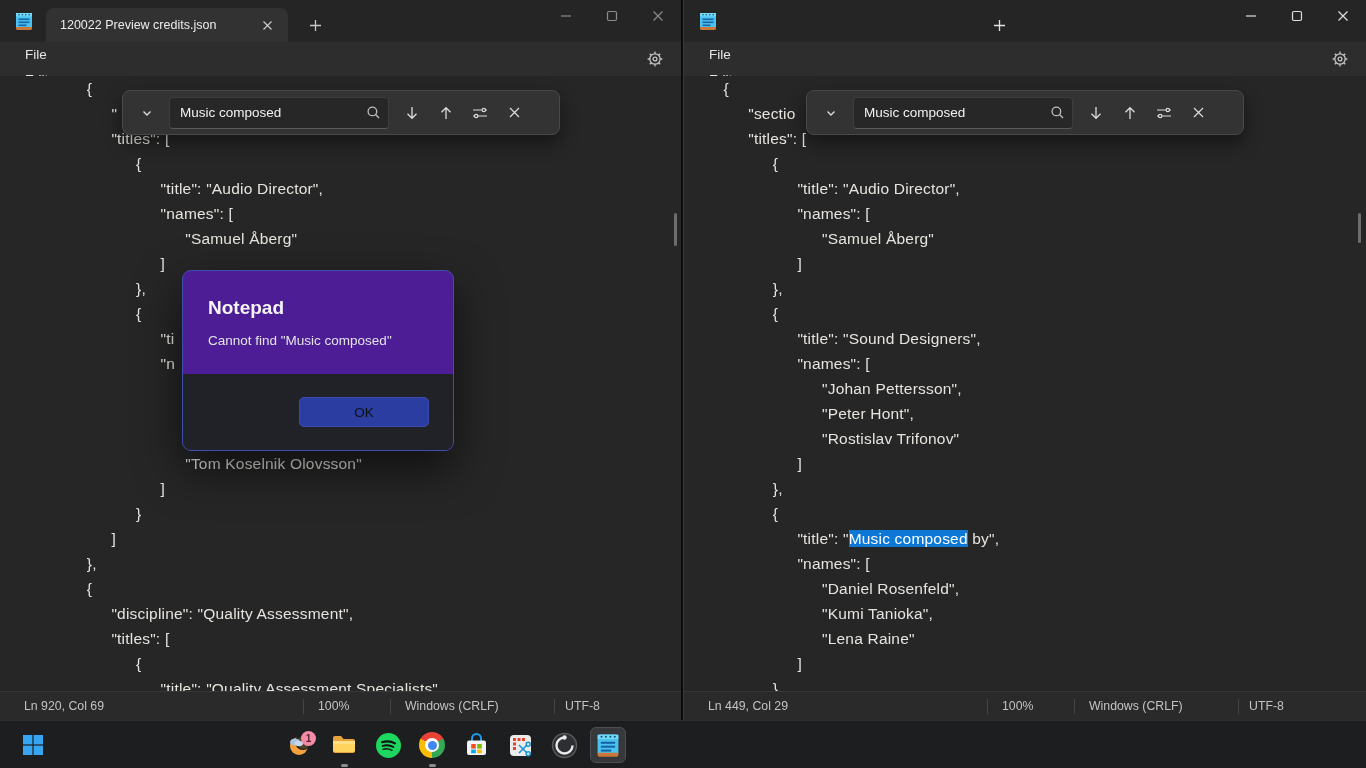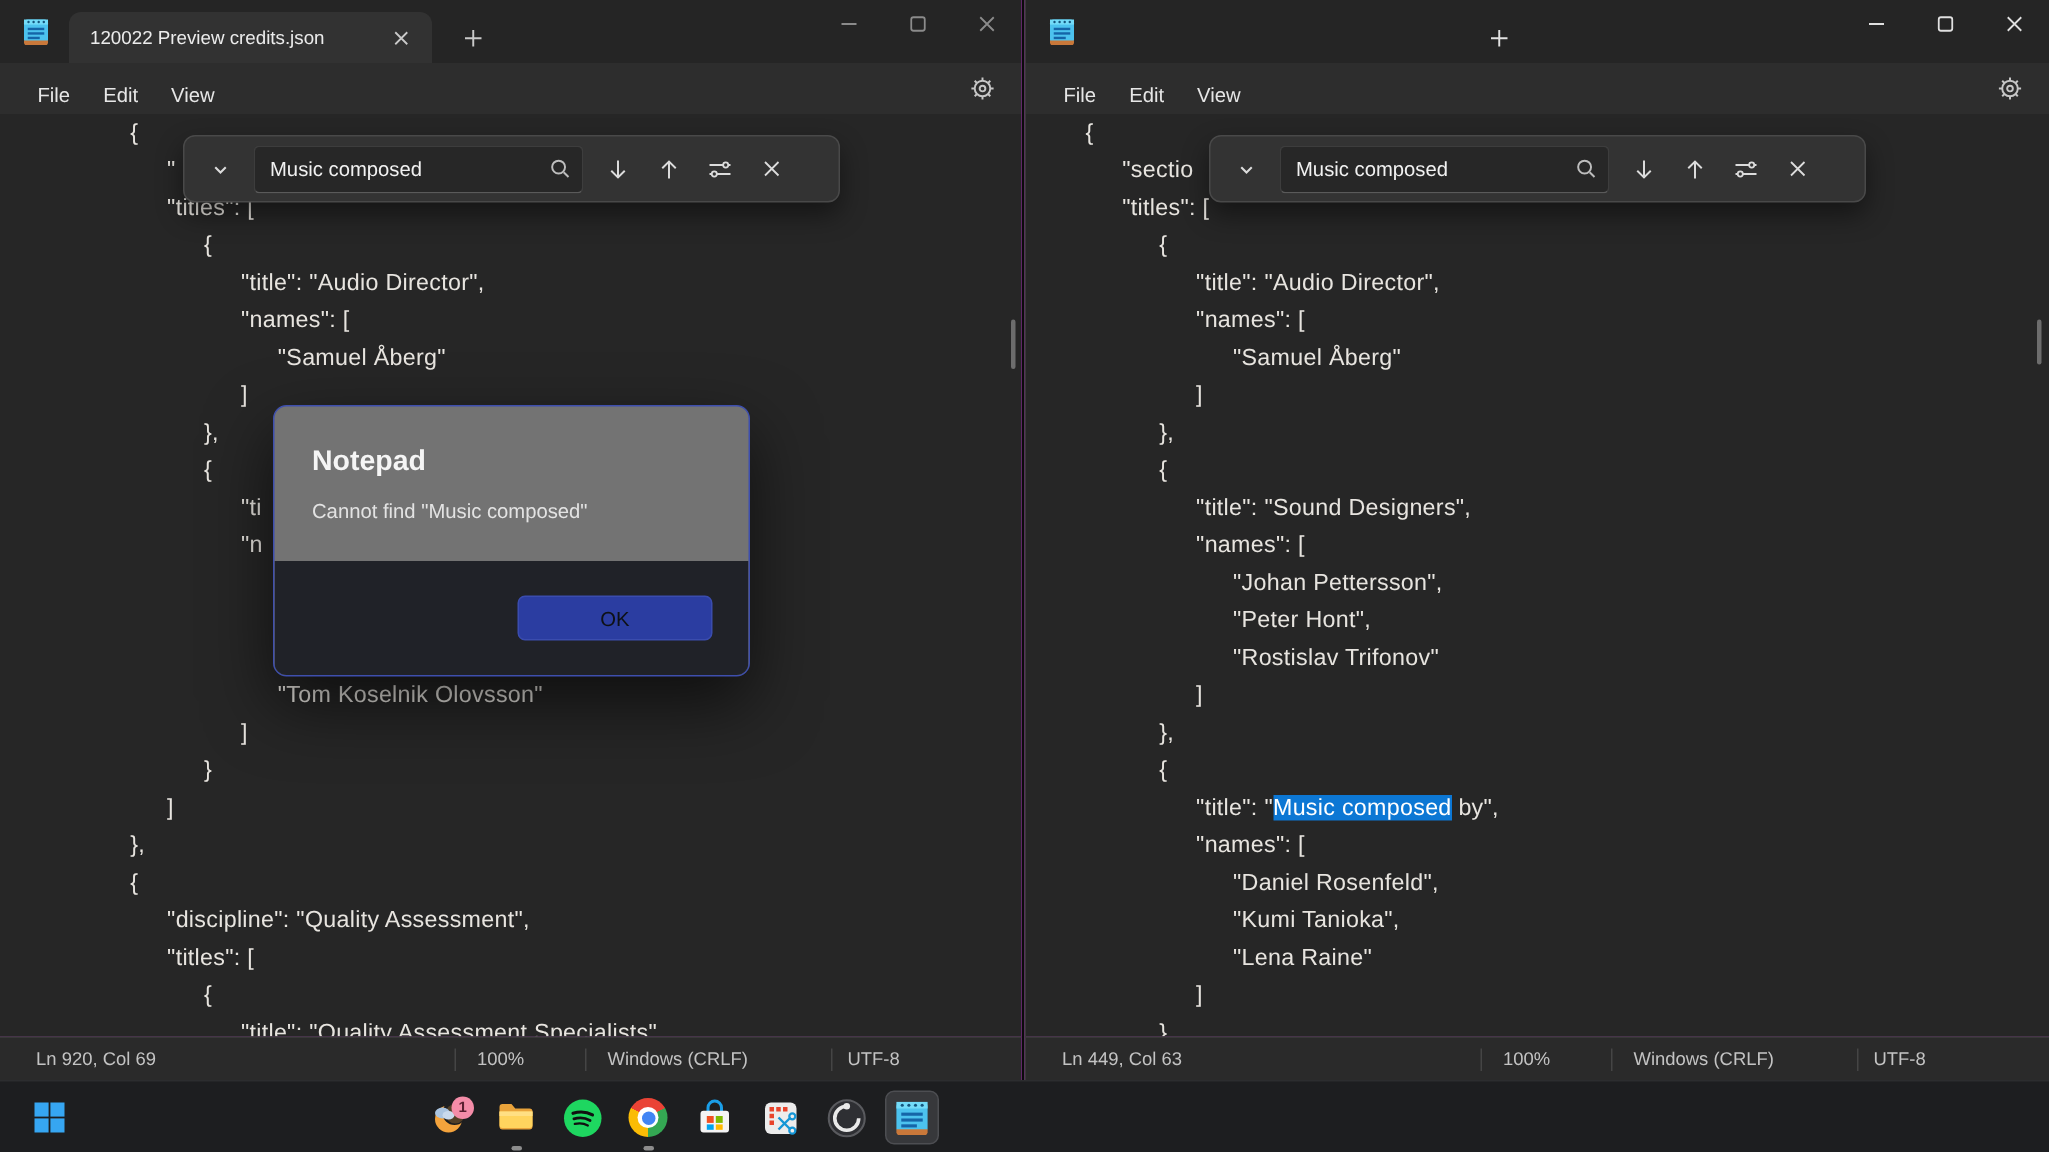--- a/index.html
+++ b/index.html
@@ -14,21 +14,21 @@
   .app-ico { position:absolute; left:14px; top:11px; }
   .tab { position:absolute; left:46px; top:8px; width:242px; height:34px; background:#323232;
     border-radius:8px 8px 0 0; display:flex; align-items:center; padding:0 10px 0 14px; }
   .tab-label { flex:1; font-size:12.5px; color:#ececec; white-space:nowrap; overflow:hidden; }
   .tab-close { width:22px; height:22px; display:flex; align-items:center; justify-content:center; border-radius:4px; }
   .newtab { position:absolute; left:300px; top:10px; width:30px; height:30px; display:flex; align-items:center; justify-content:center; }
   .caption { position:absolute; right:0; top:0; height:32px; display:flex; }
   .cap { width:46px; height:32px; display:flex; align-items:center; justify-content:center; }
 
   
-  .menubar { position:relative; height:34px; background:#2d2d2d; display:flex; align-items:flex-end; padding-left:14px; }
+  .menubar { position:relative; height:34px; background:#2d2d2d; display:flex; align-items:flex-start; padding-left:14px;flex-direction:column; }
   .menu-item { font-size:13.5px; color:#e6e6e6; padding:5px 11px; border-radius:4px; }
   .gear-btn { position:absolute; right:14px; top:7px; width:22px; height:22px; }
 
   
   .editor { position:absolute; top:76px; left:0; right:0; bottom:29px; background:#262626; overflow:hidden; }
   .code-line { height:25px; line-height:25px; white-space:pre; font-size:15.5px; color:#e7e4df; letter-spacing:.2px; }
   .sel { background:#0c77d4; color:#ffffff; }
   .scroll-thumb { position:absolute; width:3px; border-radius:2px; background:#6d6d6d; }
 
   
@@ -45,22 +45,22 @@
 
   
   .statusbar { position:absolute; left:0; right:0; bottom:0; height:29px; background:#2a2a2a;
     border-top:1px solid #383838; font-size:12.3px; color:#c3c3c3; }
   .statusbar span { position:absolute; top:7px; }
   .st-pos { left:24px; } .st-zoom { left:318px; } .st-eol { left:405px; } .st-enc { left:565px; }
   .st-div { position:absolute; top:7px; width:1px; height:15px; background:#454545; }
   .d1 { left:303px; } .d2 { left:390px; } .d3 { left:554px; }
 
   
-  .dialog { position:absolute; left:182px; top:270px; width:318px; height:181px; border-radius:9px;
-    border:1px solid #3e4fae; background:#737373; box-shadow:0 18px 45px rgba(0,0,0,.6); overflow:hidden; z-index:50; }
+  .dialog { position:absolute; left:182px; top:270px; width:272px; height:181px; border-radius:9px;
+    border:1px solid #3e4fae; background:#4c1d95; box-shadow:0 18px 45px rgba(0,0,0,.6); overflow:hidden; z-index:50; }
   .dlg-title { margin:26px 0 0 25px; font-size:19px; font-weight:700; color:#f5f5f5; }
   .dlg-msg { margin:14px 0 0 25px; font-size:13.5px; color:#e3e3e3; }
   .dlg-footer { position:absolute; left:0; right:0; bottom:0; height:76px; background:#202228; }
   .dlg-ok { position:absolute; right:24px; top:23px; width:130px; height:30px; background:#2b3da1;
     border:1px solid #3a4cae; border-radius:5px; color:#0e1116; font-size:13.5px;
     display:flex; align-items:center; justify-content:center;margin-left:16px; }
 
   
   .taskbar { position:absolute; left:0; top:720px; width:1366px; height:48px; background:#1d1e20;
     border-top:1px solid #2c2d2f; }
@@ -341,21 +341,21 @@
           </g>
         </svg>
     </span>
     <span class="fbtn">
       <svg width="13" height="13" viewBox="0 0 13 13">
           <path d="M2 2l9 9M11 2l-9 9" stroke="#dcdcdc" stroke-width="1.2"></path>
         </svg>
     </span>
   </div>
   <div class="statusbar">
-    <span class="st-pos">Ln 449, Col 63</span>
+    <span class="st-pos">Ln 449, Col 29</span>
     <i class="st-div d1"></i>
     <span class="st-zoom">100%</span>
     <i class="st-div d2"></i>
     <span class="st-eol">Windows (CRLF)</span>
     <i class="st-div d3"></i>
     <span class="st-enc">UTF-8</span>
   </div>
 </div>
 
 <div class="taskbar">

